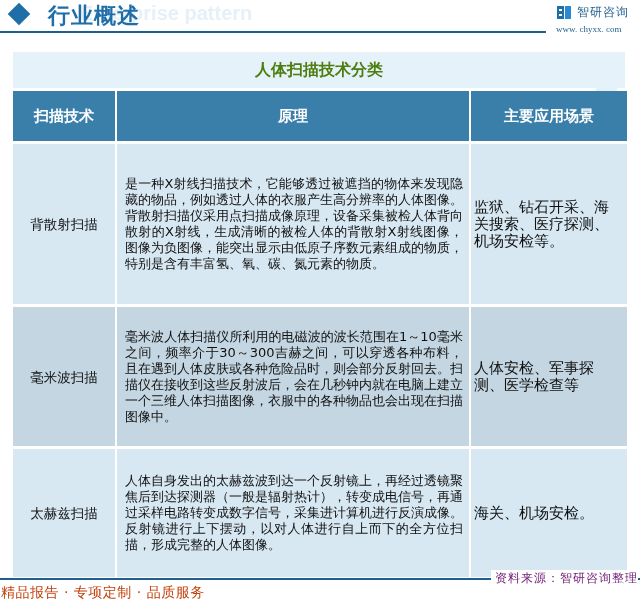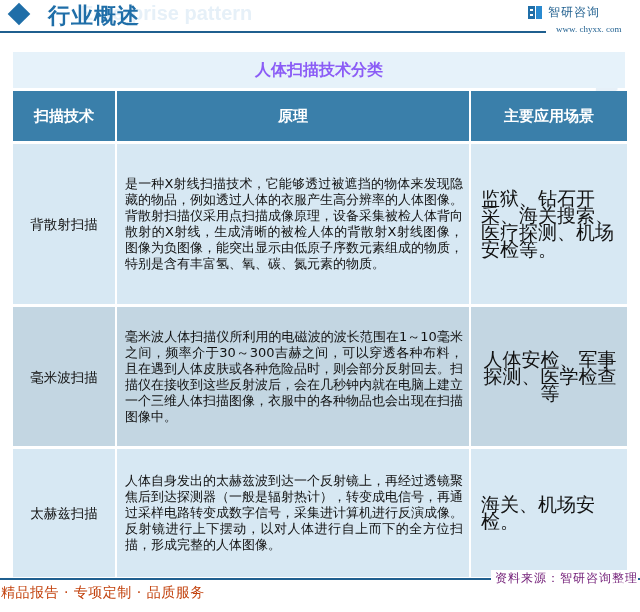--- a/index.html
+++ b/index.html
@@ -17,52 +17,52 @@
     position: absolute; left: 11px; top: 6px; width: 16px; height: 16px;
     background: #1f6ea8; transform: rotate(45deg);
   }
   .section-title {
     position: absolute; left: 48px; top: 1px; font-size: 22px; font-weight: bold;
     color: #1f6ea8; letter-spacing: 1px; font-family: "DejaVu Serif", serif;
   }
   .header-line {
     position: absolute; left: 0; top: 31px; width: 546px; height: 2px; background: #1f5f8f;
   }
-  .logo { position: absolute; left: 528px; top: 4px; display: flex; align-items: center; text-align: right; }
+  .logo { position: absolute; left: 557px; top: 4px; display: flex; align-items: center; text-align: right; }
   .logo-mark { width: 14px; height: 13px; position: relative; margin-right: 6px; }
   .logo-mark .a { position: absolute; left: 0; top: 0; width: 7px; height: 13px; background: #1f6ea8; }
   .logo-mark .b { position: absolute; left: 8px; top: 0; width: 6px; height: 13px; background: #2a8ad0; }
   .logo-mark .c { position: absolute; left: 2px; top: 3px; width: 3px; height: 2px; background: #fff; }
   .logo-mark .d { position: absolute; left: 2px; top: 8px; width: 3px; height: 2px; background: #fff; }
   .logo-text { font-size: 12px; color: #1f5f8f; letter-spacing: 1px; }
   .logo-url {
     position: absolute; left: 556px; top: 24px; font-size: 9px; color: #1f5f8f;
     font-family: "Liberation Serif", serif;
   }
 
   .table-wrap { position: absolute; left: 13px; top: 52px; width: 612px; }
   .table-title {
     height: 36px; background: #e6f2fa; text-align: center; line-height: 36px;
-    font-size: 16px; font-weight: bold; color: #8b5cf6; font-family: "DejaVu Serif", serif;
+    font-size: 16px; font-weight: bold; color: #4d7c0f; font-family: "DejaVu Serif", serif;
   }
   table {
     border-collapse: separate; border-spacing: 2px 3px; width: 616px; margin-left: -2px;
     table-layout: fixed;
   }
   th {
     background: #3a7faa; color: #ffffff; font-size: 15px; font-weight: bold;
     height: 50px; font-family: "DejaVu Serif", serif; padding: 0;
   }
   td { color: #111; font-size: 13px; line-height: 16px; vertical-align: middle; padding: 12px; }
   .r-odd td { background: #d7e8f3; margin-top: 29px; }
   .r-even td { background: #c3d6e2; }
   td.tech { text-align: center; font-size: 13.5px; }
   td.principle { padding: 4px 6px 4px 8px; text-align: justify; }
-  td.scene { padding: 0 8px 0 10px; font-size: 19px; line-height: 17px; }
-  td.scene.center { text-align: center; }
+  td.scene { padding: 0 8px 0 3px; font-size: 15px; line-height: 17px; }
+  td.scene.center { }
   .footer-line-right { position: absolute; left: 0; top: 578px; width: 640px; height: 2px; background: #1f5f8f; }
   .footer-left {
     position: absolute; left: 1px; top: 584px; font-size: 14px; color: #c2410c; letter-spacing: 0.5px;
   }
   .footer-right {
     position: absolute; left: 491px; top: 570px; font-size: 12px; color: #701a75; letter-spacing: 1px;
     background: #ffffff; padding-left: 4px;
   }
 </style>
 </head>

